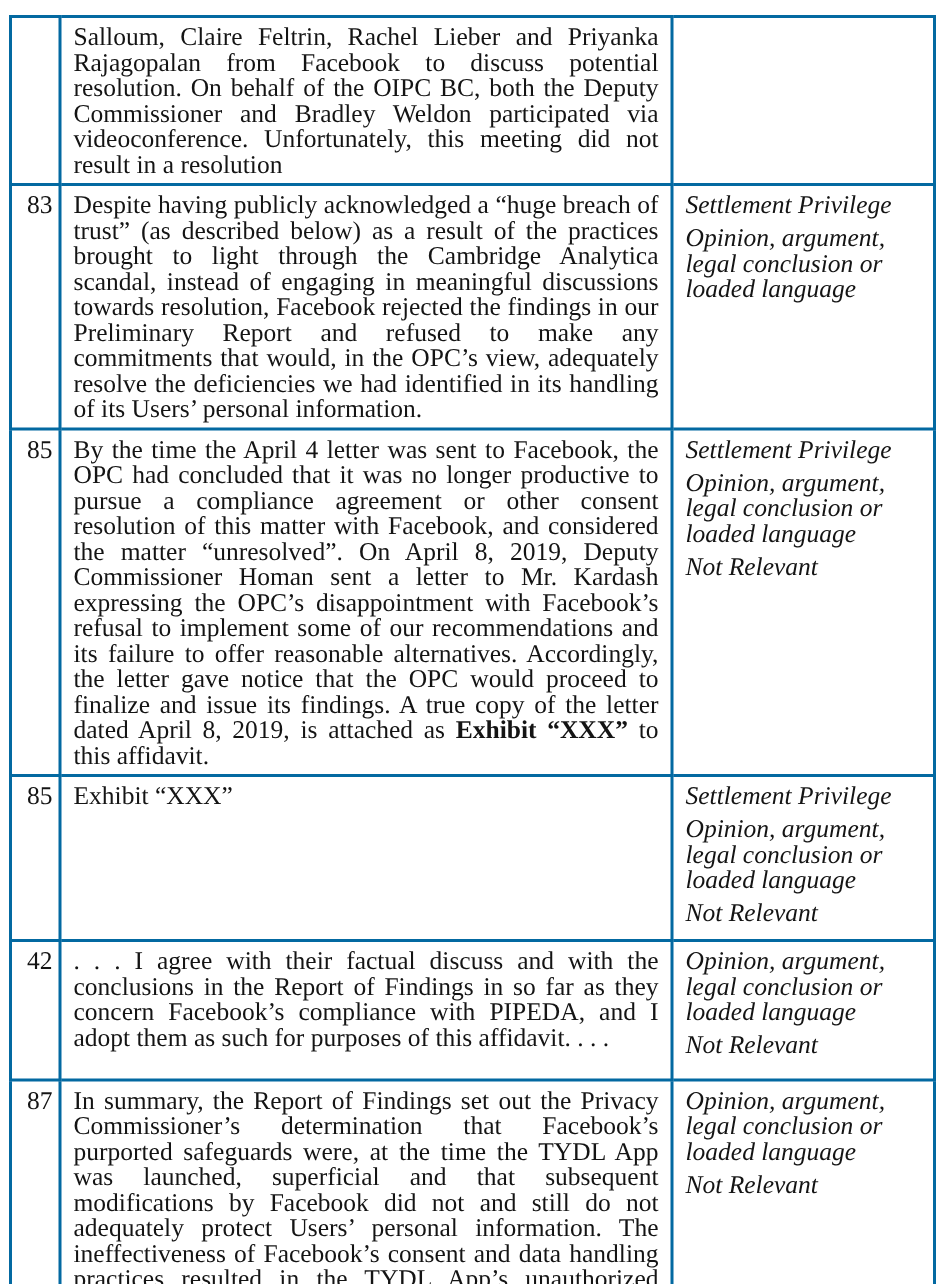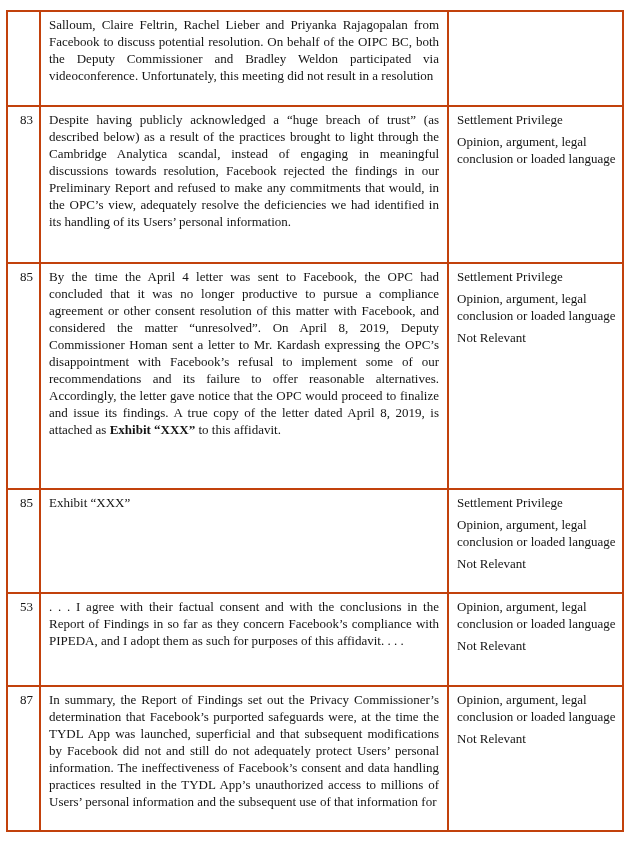--- a/index.html
+++ b/index.html
@@ -14,30 +14,30 @@
   }
   table.objections {
     position: absolute;
     left: 6px;
     top: 10px;
     width: 616px;
     border-collapse: collapse;
     table-layout: fixed;
   }
   table.objections td {
-    border: 2px solid #c2410c;
+    border: 2px solid #0369a1;
     vertical-align: top;
-    font-size: 13px;
+    font-size: 17px;
     line-height: 17px;
     overflow: hidden;
   }
   td.num  { padding: 4px 2px 0 8px; text-align: center; }
   td.body { padding: 4px 8px 4px 8px; text-align: justify; }
   td.body p { margin: 0; }
-  td.obj  { padding: 4px 6px 4px 8px; }
+  td.obj  { padding: 4px 6px 4px 8px; font-style: italic; }
   td.obj p { margin: 0 0 5px 0; }
   .b { font-weight: bold; }
   .i { }
   tbody tr:nth-child(1) { height: 95px; }
   tbody tr:nth-child(2) { height: 157px; }
   tbody tr:nth-child(3) { height: 226px; }
   tbody tr:nth-child(4) { height: 104px; }
   tbody tr:nth-child(5) { height: 93px; }
   tbody tr:nth-child(6) { height: 145px; }
 </style>
@@ -89,23 +89,23 @@
             <p><span>Exhibit “XXX”</span></p>
           </td>
     <td class="obj">
             <p>Settlement Privilege</p>
             <p>Opinion, argument, legal conclusion or loaded language</p>
             <p>Not Relevant</p>
           </td>
   </tr>
 
   <tr>
-    <td class="num"><span>53</span></td>
+    <td class="num"><span>42</span></td>
     <td class="body">
-            <p><span>. . . I agree with their factual consent and with the conclusions in the Report of Findings in so far as they concern Facebook’s compliance with </span><span class="i">PIPEDA</span><span>, and I adopt them as such for purposes of this affidavit. . . .</span></p>
+            <p><span>. . . I agree with their factual discuss and with the conclusions in the Report of Findings in so far as they concern Facebook’s compliance with </span><span class="i">PIPEDA</span><span>, and I adopt them as such for purposes of this affidavit. . . .</span></p>
           </td>
     <td class="obj">
             <p>Opinion, argument, legal conclusion or loaded language</p>
             <p>Not Relevant</p>
           </td>
   </tr>
 
   <tr>
     <td class="num"><span>87</span></td>
     <td class="body">

